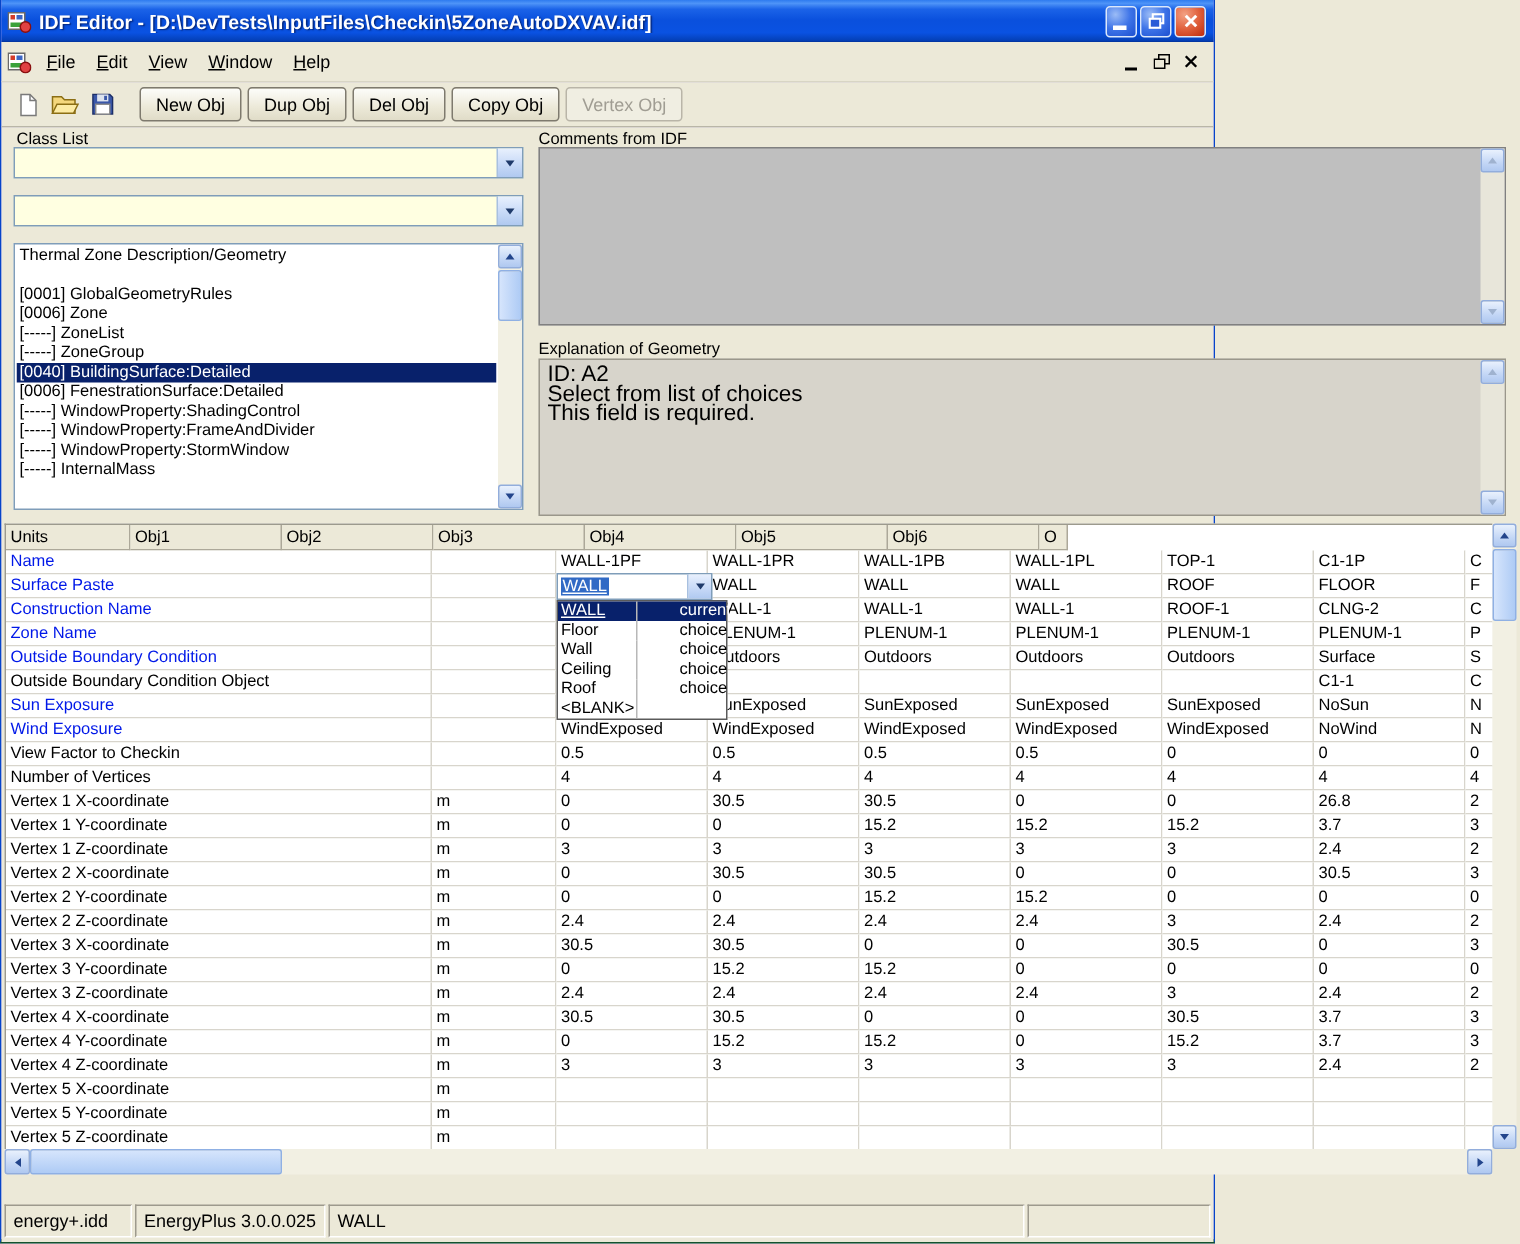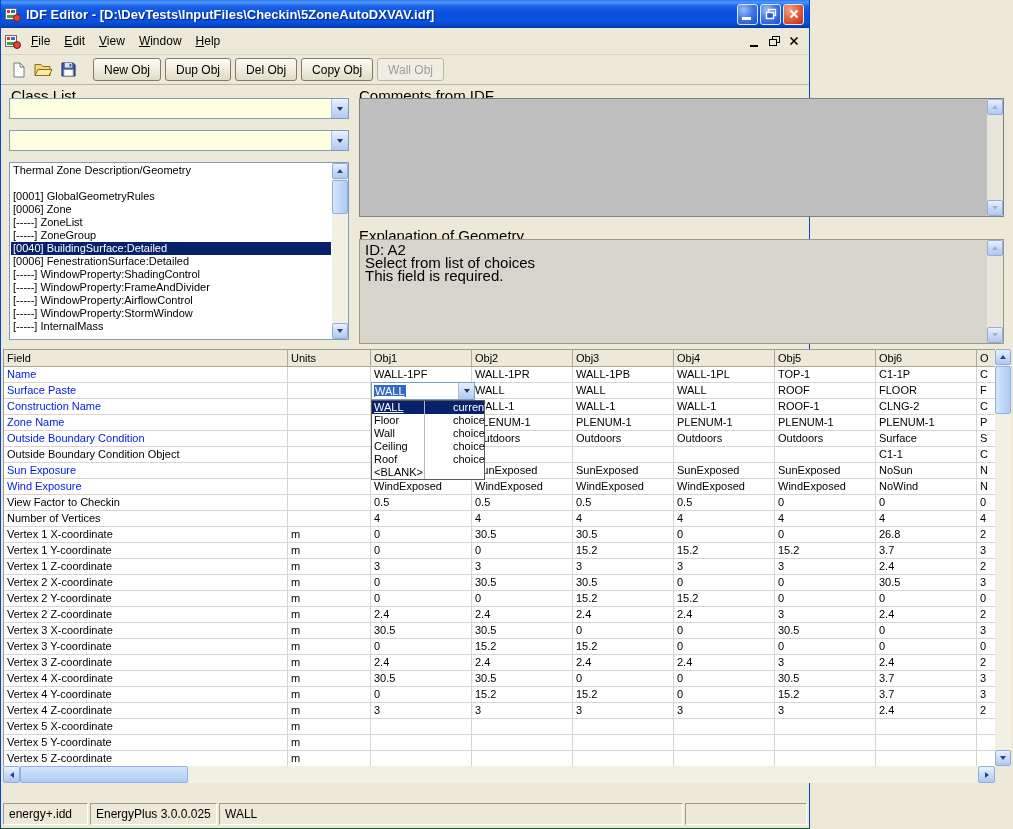--- a/index.html
+++ b/index.html
@@ -32,21 +32,21 @@
   .toolbar{position:absolute;top:55px;left:0;right:0;height:30px;display:flex;align-items:center;padding-left:5px;
     border-bottom:1px solid #B9B6A7;background:#ECE9D8;}
   .tool-icon{width:25px;height:24px;border:none;background:transparent;display:flex;align-items:center;justify-content:center;padding:0;}
   .tool-sep{width:8px;}
   .obj-btn{height:23px;margin-left:4px;padding:0 10px;font-size:12px;font-family:inherit;color:#000;
     background:linear-gradient(180deg,#FDFDFA,#ECE9D8 60%,#E0DCC8);border:1px solid #7E7A6E;border-radius:3px;}
   .obj-btn.disabled{color:#A09D93;border-color:#B9B5A8;background:#F0EEE2;}
 
   
   .workarea{position:absolute;top:85px;left:0;right:0;height:715px;background:#ECE9D8;}
-  .sec-label{position:absolute;font-size:15px;color:#000;}
+  .sec-label{position:absolute;font-size:11px;color:#000;}
 
   .combo{position:absolute;width:340px;height:21px;background:#FFFFE1;border:1px solid #7F9DB9;display:flex;}
   .combo-val{flex:1;font-size:11px;line-height:19px;padding-left:4px;}
   .combo-btn{width:17px;border-left:1px solid #A8C0E0;background:linear-gradient(180deg,#E8F0FD 0%,#CBDCF8 50%,#B0C9F0 100%);
     display:flex;align-items:center;justify-content:center;}
   .arrow-down{width:0;height:0;border-left:3px solid transparent;border-right:3px solid transparent;border-top:4px solid #1F3A6A;}
 
   .classlist{position:absolute;left:8px;top:77px;width:340px;height:178px;background:#fff;border:1px solid #7F9DB9;}
   .cl-items{position:absolute;top:1px;left:1px;right:17px;bottom:1px;overflow:hidden;}
   .cl-item{height:13px;line-height:13px;font-size:11px;padding-left:2px;white-space:nowrap;color:#000;}
@@ -190,21 +190,21 @@
         <rect x="9" y="2" width="2" height="3" fill="#3A57A8"></rect>
         <rect x="3" y="8" width="10" height="7" fill="#FFFFFF" stroke="#8A8A8A"></rect>
       </svg>
     </button>
     <span class="tool-sep"></span>
     <span id="obj-buttons" style="display:flex;align-items:center;">
         <button class="obj-btn">New Obj</button>
         <button class="obj-btn">Dup Obj</button>
         <button class="obj-btn">Del Obj</button>
         <button class="obj-btn">Copy Obj</button>
-        <button class="obj-btn disabled">Wall Obj</button>
+        <button class="obj-btn disabled">Vertex Obj</button>
       </span>
   </div>
 
   <div class="workarea">
 
     <span class="sec-label" style="left:10px;top:2px;">Class List</span>
 
     <div class="combo" style="left:8px;top:13px;">
       <span class="combo-val"></span>
       <span class="combo-btn">
@@ -223,21 +223,20 @@
           <div class="cl-item">Thermal Zone Description/Geometry</div>
           <div class="cl-item">&nbsp;</div>
           <div class="cl-item">[0001] GlobalGeometryRules</div>
           <div class="cl-item">[0006] Zone</div>
           <div class="cl-item">[-----] ZoneList</div>
           <div class="cl-item">[-----] ZoneGroup</div>
           <div class="cl-item selected">[0040] BuildingSurface:Detailed</div>
           <div class="cl-item">[0006] FenestrationSurface:Detailed</div>
           <div class="cl-item">[-----] WindowProperty:ShadingControl</div>
           <div class="cl-item">[-----] WindowProperty:FrameAndDivider</div>
-          <div class="cl-item">[-----] WindowProperty:AirflowControl</div>
           <div class="cl-item">[-----] WindowProperty:StormWindow</div>
           <div class="cl-item">[-----] InternalMass</div>
         </div>
       <div class="vsb" style="right:0;top:0;bottom:0;">
         <span class="sbtn up">
             <span class="tri-up"></span>
           </span>
         <span class="thumb" style="top:17px;height:34px;"></span>
         <span class="sbtn dn">
             <span class="tri-dn"></span>
@@ -270,21 +269,20 @@
             <span class="tri-up"></span>
           </span>
         <span class="sbtn dn">
             <span class="tri-dn"></span>
           </span>
       </div>
     </div>
 
     <div class="grid">
       <div class="grow ghead" id="grid-header">
-          <div class="gcell c0">Field</div>
           <div class="gcell c1">Units</div>
           <div class="gcell cv">Obj1</div>
           <div class="gcell cv">Obj2</div>
           <div class="gcell cv">Obj3</div>
           <div class="gcell cv">Obj4</div>
           <div class="gcell cv">Obj5</div>
           <div class="gcell cv">Obj6</div>
           <div class="gcell cz">O</div>
         </div>
       <div id="grid-body">

